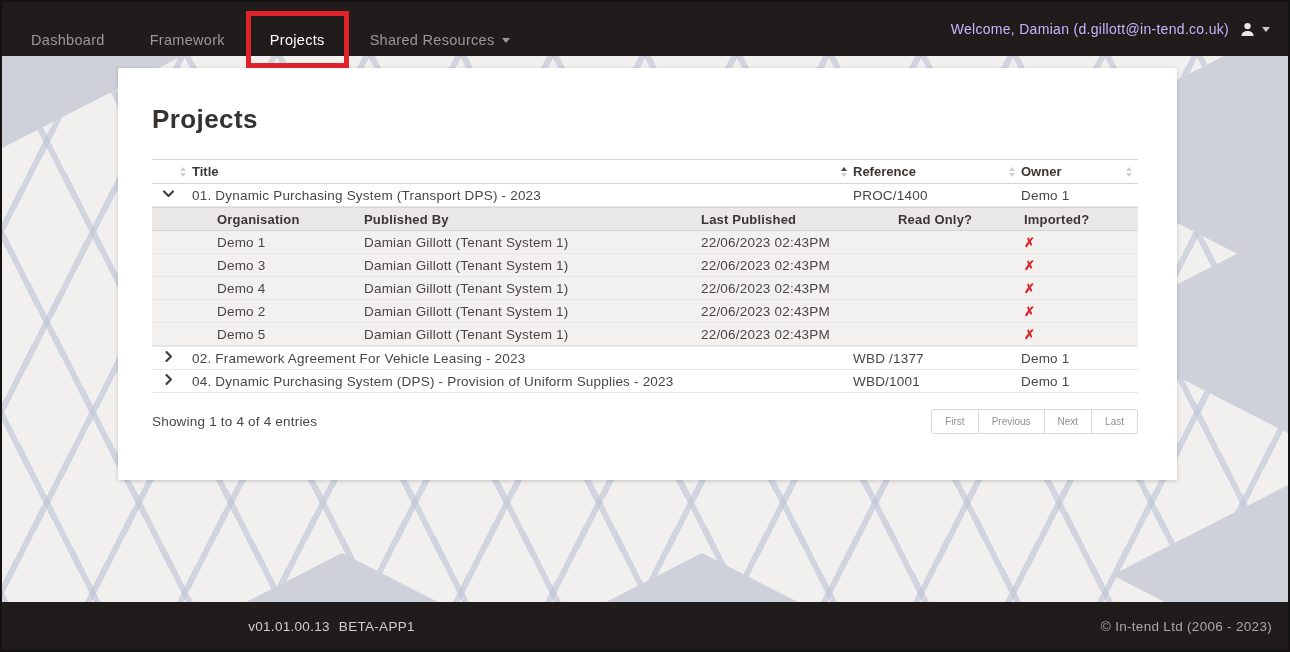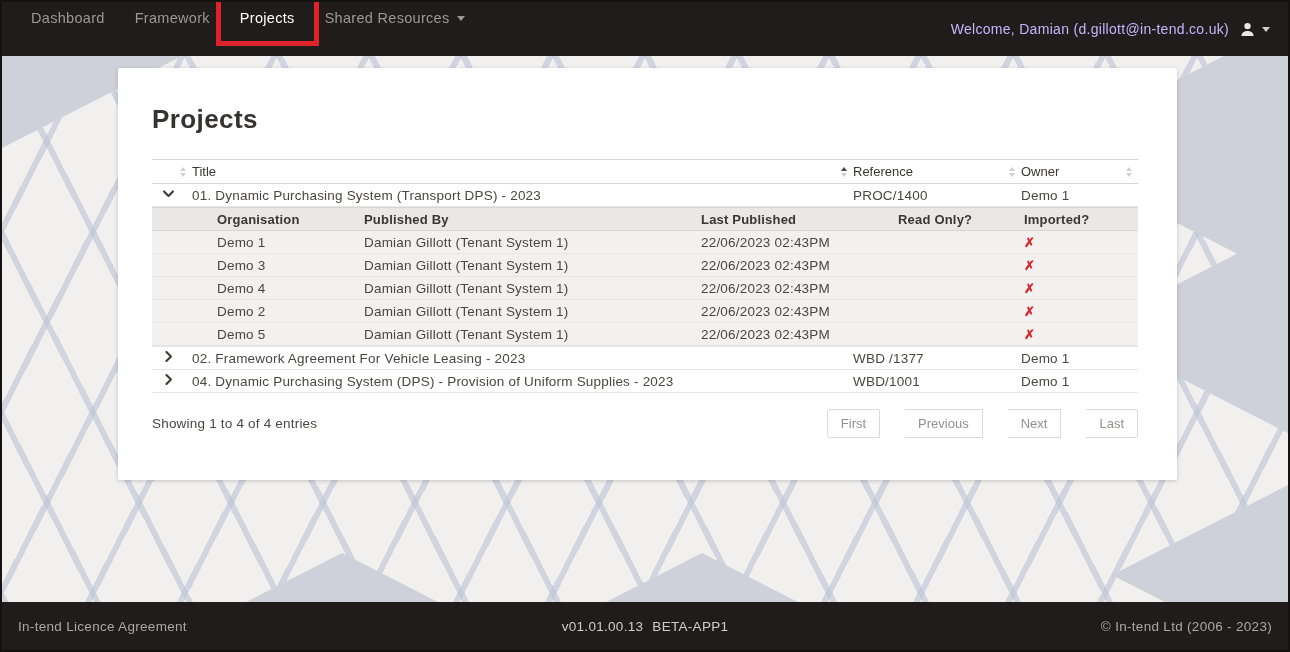--- a/index.html
+++ b/index.html
@@ -4,21 +4,21 @@
 <style>
   * { margin:0; padding:0; box-sizing:border-box; }
   html,body { width:1290px; height:652px; font-family:"Liberation Sans", sans-serif; }
   .screen { width:1290px; height:652px; border:2px solid #141210; display:flex; flex-direction:column; background:#f1f0ef; overflow:hidden; }
 
   
   .navbar { height:54px; background:#201c1b; display:flex; align-items:center; padding:0 18px 0 14px; flex:0 0 54px; position:relative; z-index:5; }
   .logo { position:relative; margin-right:20px; cursor:pointer; }
   .logo-text { font-family:"DejaVu Serif", serif; font-style:italic; font-weight:bold; font-size:30px; color:#ffffff; letter-spacing:-1px; }
   .logo-dot { position:absolute; left:3px; top:2px; width:5px; height:9px; background:#36a94c; border-radius:2px; transform:rotate(14deg); }
-  .nav { display:flex; align-items:flex-start; height:100%; }
+  .nav { display:flex; align-items:flex-end; height:100%;gap:15px; }
   .nav-item { position:relative; color:#9c9896; font-size:14.5px; letter-spacing:0.3px; padding:8px 15px; text-decoration:none; display:flex; align-items:center; gap:7px; cursor:pointer; }
   .nav-item.active { color:#ffffff; }
   .caret-down { width:0; height:0; border-left:4px solid transparent; border-right:4px solid transparent; border-top:5px solid #9c9896; display:inline-block; }
   .annotation-box { position:absolute; left:-9px; right:-9px; top:-13px; bottom:-12px; border:5px solid #e0232b; pointer-events:none; }
   .nav-right { margin-left:auto; display:flex; align-items:center; gap:10px; }
   .welcome { color:#c4b5fd; font-size:14px; letter-spacing:0.3px; }
   .user-menu { display:flex; align-items:center; gap:6px; cursor:pointer; }
   .user-menu .caret-down { border-top-color:#cfccca; }
 
   
@@ -39,21 +39,21 @@
   
   .card { position:absolute; z-index:2; left:116px; top:12px; width:1059px; height:412px; background:#ffffff; border-radius:2px; box-shadow:0 1px 4px rgba(0,0,0,0.18); padding:30px 39px 0 34px; }
   .page-title { font-size:26px; font-weight:600; color:#36322f; letter-spacing:0.4px; margin:6px 0 24px 0; font-family:"Liberation Sans", sans-serif; }
 
   
   table.projects { width:100%; border-collapse:collapse; table-layout:fixed; }
   table.projects col.c-control { width:40px; }
   table.projects col.c-title   { width:661px; }
   table.projects col.c-ref     { width:168px; }
   table.projects col.c-owner   { width:117px; }
-  table.projects thead th { border-top:1px solid #d8d6d5; border-bottom:1px solid #d8d6d5; height:24px; font-size:13px; font-weight:normal; color:#3a3634; text-align:center; cursor:pointer; }
+  table.projects thead th { border-top:1px solid #d8d6d5; border-bottom:1px solid #d8d6d5; height:24px; font-size:13px; font-weight:bold; color:#3a3634; text-align:center; cursor:pointer; }
   .th-flex { display:flex; align-items:center; justify-content:space-between; width:100%; padding-right:6px; }
   .th-flex.end { justify-content:flex-end; }
   .sort { display:inline-flex; flex-direction:column; align-items:center; gap:2px; }
   .tri { width:0; height:0; border-left:3.5px solid transparent; border-right:3.5px solid transparent; }
   .tri.up { border-bottom:4.5px solid #d2d0cf; }
   .tri.dn { border-top:4.5px solid #d2d0cf; }
   .sort.asc .tri.up { border-bottom-color:#49453f; }
   table.projects tbody td { height:23px; font-size:13.5px; color:#4a4644; border-bottom:1px solid #e9e7e6; letter-spacing:0.2px; }
   td.ctl { text-align:left; padding-left:10px; }
   .expand-btn { background:none; border:none; padding:0; cursor:pointer; display:inline-flex; align-items:center; }
@@ -67,21 +67,21 @@
   table.detail thead th { background:#eae8e7; height:23px; font-size:13px; font-weight:bold; color:#3a3634; text-align:left; }
   table.detail td { height:22px; font-size:13.5px; color:#4b4745; letter-spacing:0.2px; }
   table.detail tbody tr + tr td { border-top:1px solid #e2e0df;margin-top:28px; }
   table.detail th:first-child, table.detail td:first-child { padding-left:65px; }
   .red-x { color:#d7282f; font-weight:bold; font-size:13px; }
 
   
   .table-footer { display:flex; justify-content:space-between; align-items:center; margin-top:16px; }
   .summary { font-size:13.5px; color:#4a4644; letter-spacing:0.2px; }
   .pagination { display:flex; }
-  .page-btn { background:#fff; border:1px solid #dcdad9; border-left-width:0; color:#93908e; font-size:13px; padding:6px 13px; cursor:pointer; font-family:"Liberation Sans", sans-serif;margin-left:25px; }
+  .page-btn { background:#fff; border:1px solid #dcdad9; border-left-width:0; color:#93908e; font-size:10px; padding:6px 13px; cursor:pointer; font-family:"Liberation Sans", sans-serif; }
   .page-btn:first-child { border-left-width:1px; border-radius:3px 0 0 3px; }
   .page-btn:last-child { border-radius:0 3px 3px 0; }
 
   
   .footer { flex:0 0 48px; background:#201c1b; display:flex; align-items:center; padding:0 16px; z-index:5; }
   .footer-left  { flex:1; text-align:left; }
   .footer-center{ flex:1; text-align:center; display:flex; justify-content:center; gap:9px; }
   .footer-right { flex:1; text-align:right; }
   .footer span, .footer a { font-size:13.5px; color:#aba7a5; letter-spacing:0.3px; text-decoration:none; }
   .footer-center span { color:#cfccca; }
@@ -268,20 +268,19 @@
             <button class="page-btn">First</button>
             <button class="page-btn">Previous</button>
             <button class="page-btn">Next</button>
             <button class="page-btn">Last</button>
           </div>
       </div>
     </section>
   </main>
 
   <footer class="footer">
-    <div class="footer-left"><a href="#">In-tend Licence Agreement</a></div>
     <div class="footer-center">
       <span>v01.01.00.13</span>
       <span>BETA-APP1</span>
     </div>
     <div class="footer-right"><span>© In-tend Ltd (2006 - 2023)</span></div>
   </footer>
 </div>
 
 </body></html>

